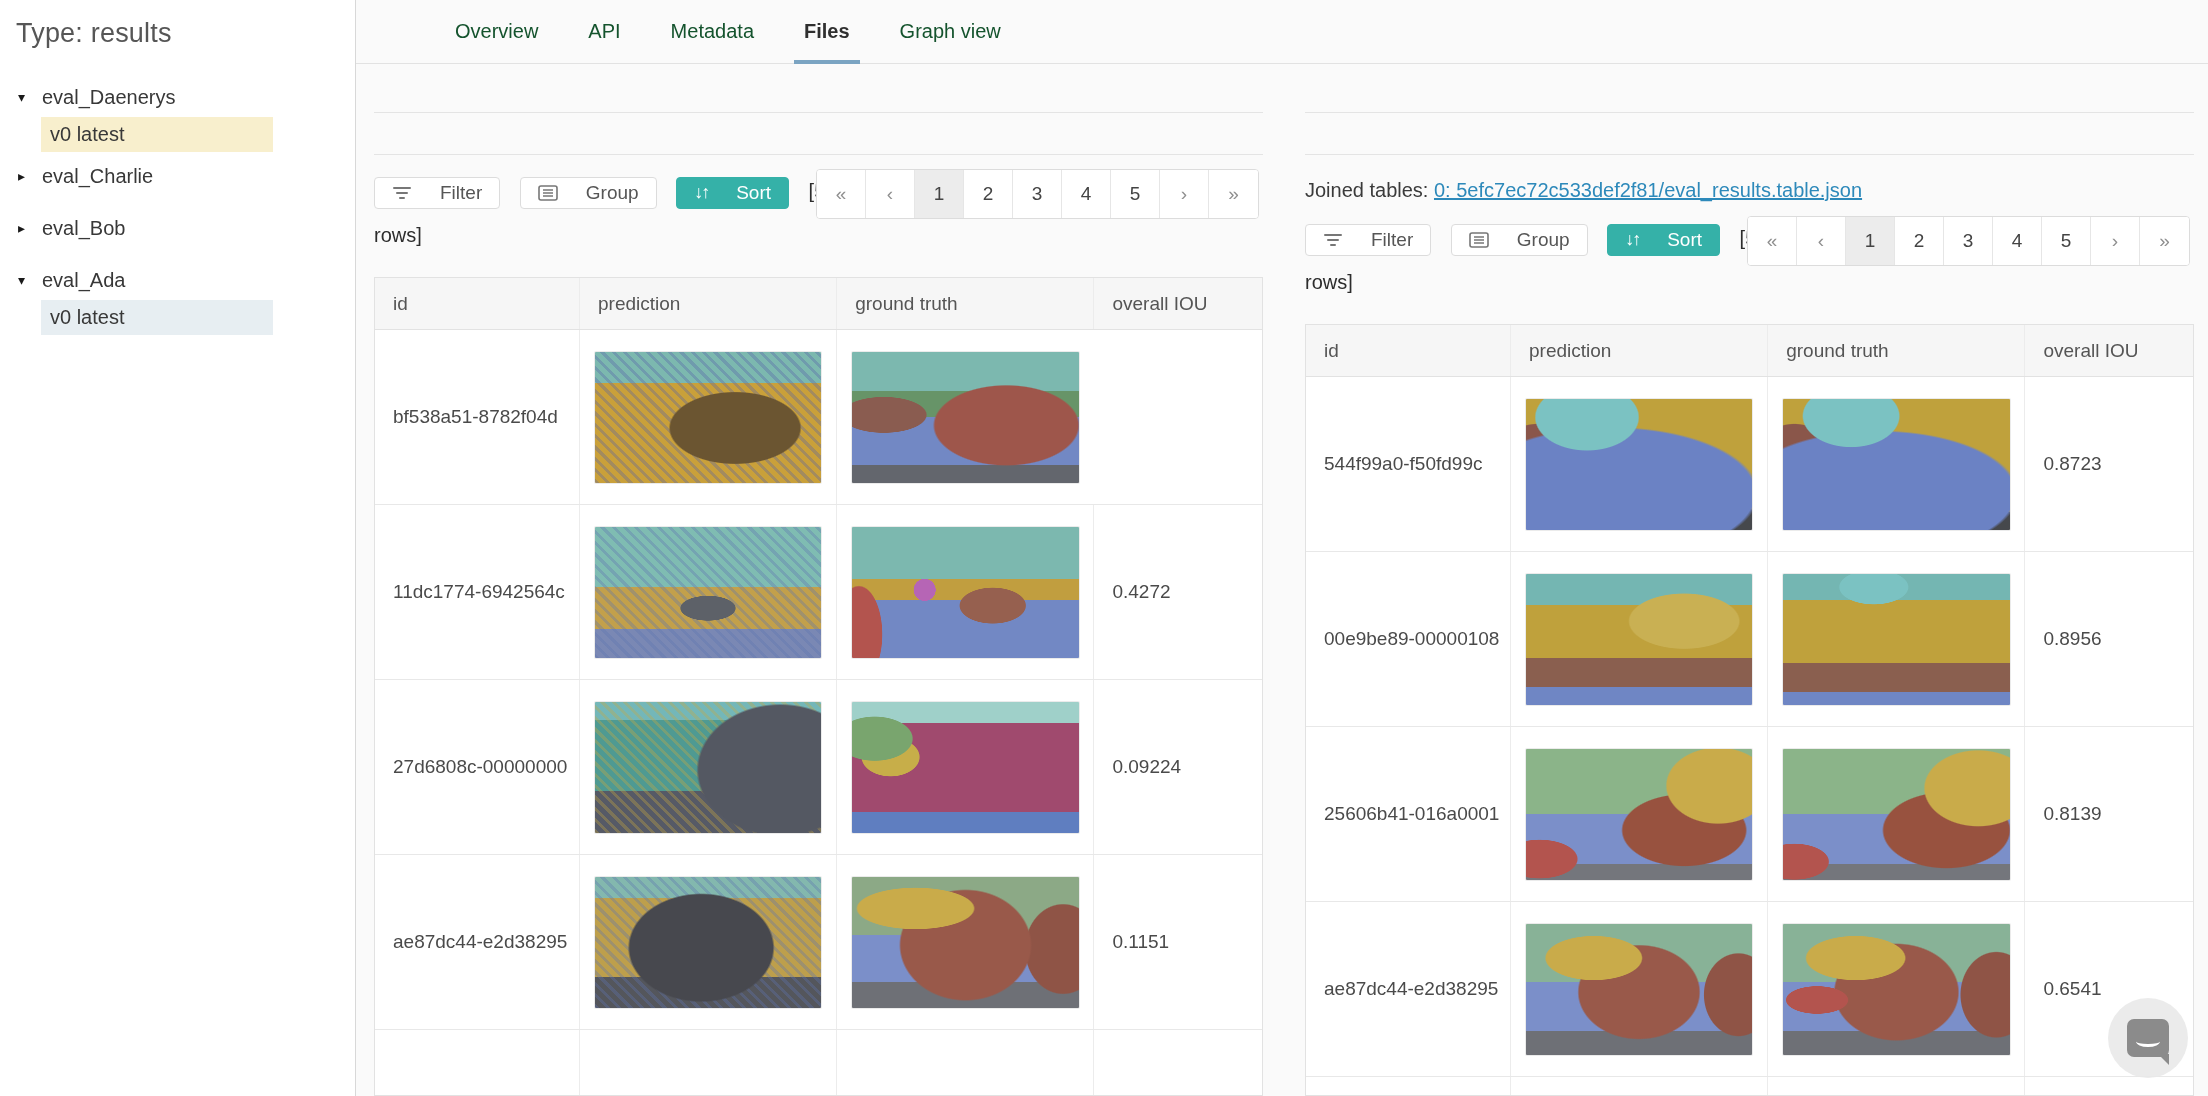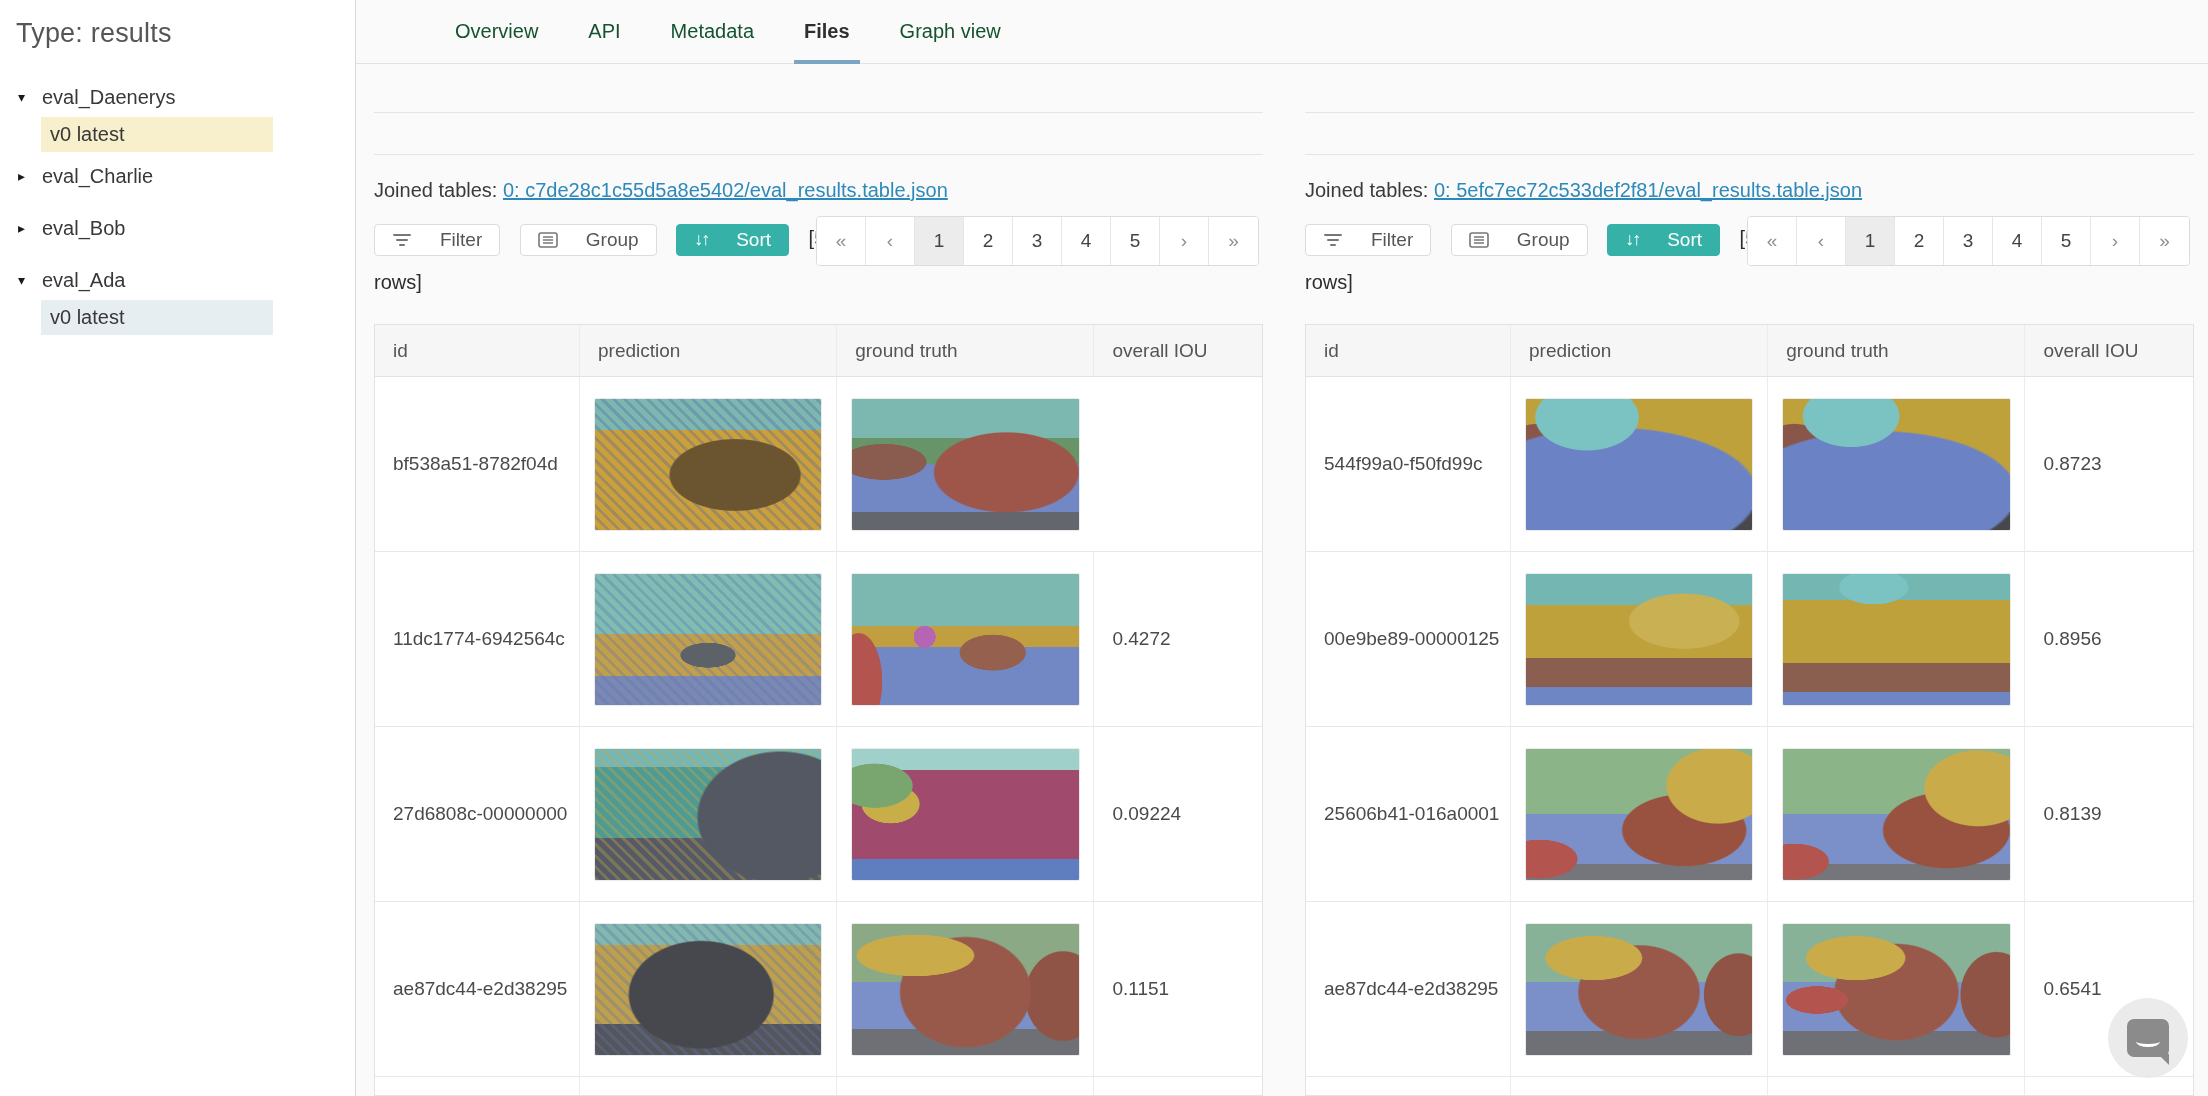--- a/index.html
+++ b/index.html
@@ -144,24 +144,20 @@
       <div class="tab active">Files</div>
       <div class="tab">Graph view</div>
     </nav>
 
     <div class="panels">
 
       <section class="panel">
         <div class="rule"></div>
         <div class="rule rule2"></div>
 
-        <p class="joined">
-          <span>Joined tables:</span>
-          <a>0: c7de28c1c55d5a8e5402/eval_results.table.json</a>
-        </p>
 
         <div class="toolbar">
           <div class="bar-left">
             <button class="btn">
               <span class="ic">
                 <svg width="20" height="14" viewBox="0 0 20 14">
                     <path d="M2 2h16M5 7h10M8 12h4" stroke="#777" stroke-width="2" stroke-linecap="round" fill="none"></path>
                   </svg>
               </span>
               <span>Filter</span>
@@ -309,21 +305,21 @@
             <div class="cell cid">544f99a0-f50fd99c</div>
             <div class="cell cimg">
                 <div class="scene" style="background-image: radial-gradient(75px 48px at 27% 14%, rgb(123, 194, 194) 0px, rgb(123, 194, 194) 68%, transparent 70%), radial-gradient(210px 95px at 38% 72%, rgb(107, 130, 196) 0px, rgb(107, 130, 196) 68%, transparent 70%), radial-gradient(60px 55px at 5% 48%, rgb(138, 86, 74) 0px, rgb(138, 86, 74) 68%, transparent 70%), radial-gradient(320px 28px at 50% 97%, rgb(70, 72, 76) 0px, rgb(70, 72, 76) 68%, transparent 70%), linear-gradient(rgb(191, 161, 60) 0%, rgb(191, 161, 60) 100%, rgb(191, 161, 60) 0%, rgb(191, 161, 60) 100%);"></div>
               </div>
             <div class="cell cimg">
                 <div class="scene" style="background-image: radial-gradient(70px 45px at 30% 13%, rgb(123, 194, 194) 0px, rgb(123, 194, 194) 68%, transparent 70%), radial-gradient(200px 90px at 42% 72%, rgb(107, 130, 196) 0px, rgb(107, 130, 196) 68%, transparent 70%), radial-gradient(60px 55px at 5% 48%, rgb(138, 86, 74) 0px, rgb(138, 86, 74) 68%, transparent 70%), radial-gradient(20px 15px at 37% 44%, rgb(156, 79, 122) 0px, rgb(156, 79, 122) 68%, transparent 70%), radial-gradient(300px 26px at 45% 97%, rgb(70, 72, 76) 0px, rgb(70, 72, 76) 68%, transparent 70%), linear-gradient(rgb(191, 161, 60) 0%, rgb(191, 161, 60) 100%, rgb(191, 161, 60) 0%, rgb(191, 161, 60) 100%);"></div>
               </div>
             <div class="cell ciou">0.8723</div>
           </div>
           <div class="trow">
-            <div class="cell cid">00e9be89-00000125</div>
+            <div class="cell cid">00e9be89-00000108</div>
             <div class="cell cimg">
                 <div class="scene" style="background-image: radial-gradient(80px 40px at 70% 36%, rgb(201, 176, 83) 0px, rgb(201, 176, 83) 68%, transparent 70%), linear-gradient(rgb(116, 182, 178) 0%, rgb(116, 182, 178) 24%, rgb(191, 161, 60) 24%, rgb(191, 161, 60) 64%, rgb(138, 95, 79) 64%, rgb(138, 95, 79) 86%, rgb(111, 134, 196) 86%, rgb(111, 134, 196) 100%);"></div>
               </div>
             <div class="cell cimg">
                 <div class="scene" style="background-image: radial-gradient(50px 25px at 40% 10%, rgb(123, 194, 194) 0px, rgb(123, 194, 194) 68%, transparent 70%), linear-gradient(rgb(116, 182, 178) 0%, rgb(116, 182, 178) 20%, rgb(191, 161, 60) 20%, rgb(191, 161, 60) 68%, rgb(138, 95, 79) 68%, rgb(138, 95, 79) 90%, rgb(111, 134, 196) 90%, rgb(111, 134, 196) 100%);"></div>
               </div>
             <div class="cell ciou">0.8956</div>
           </div>
           <div class="trow">
             <div class="cell cid">25606b41-016a0001</div>

